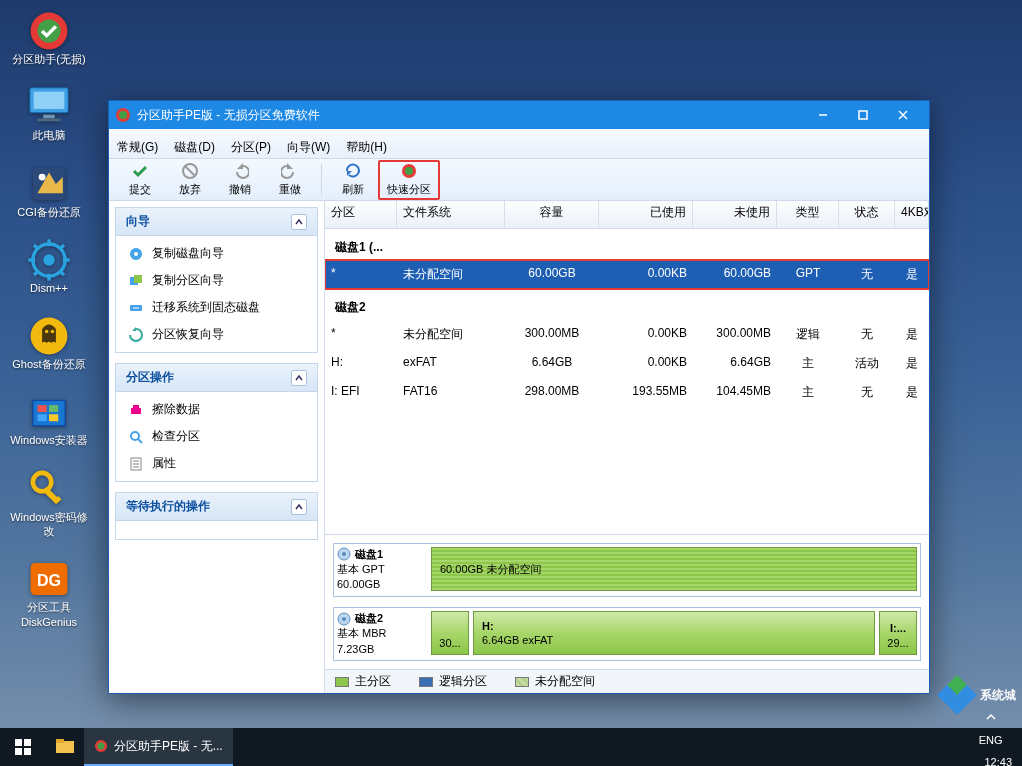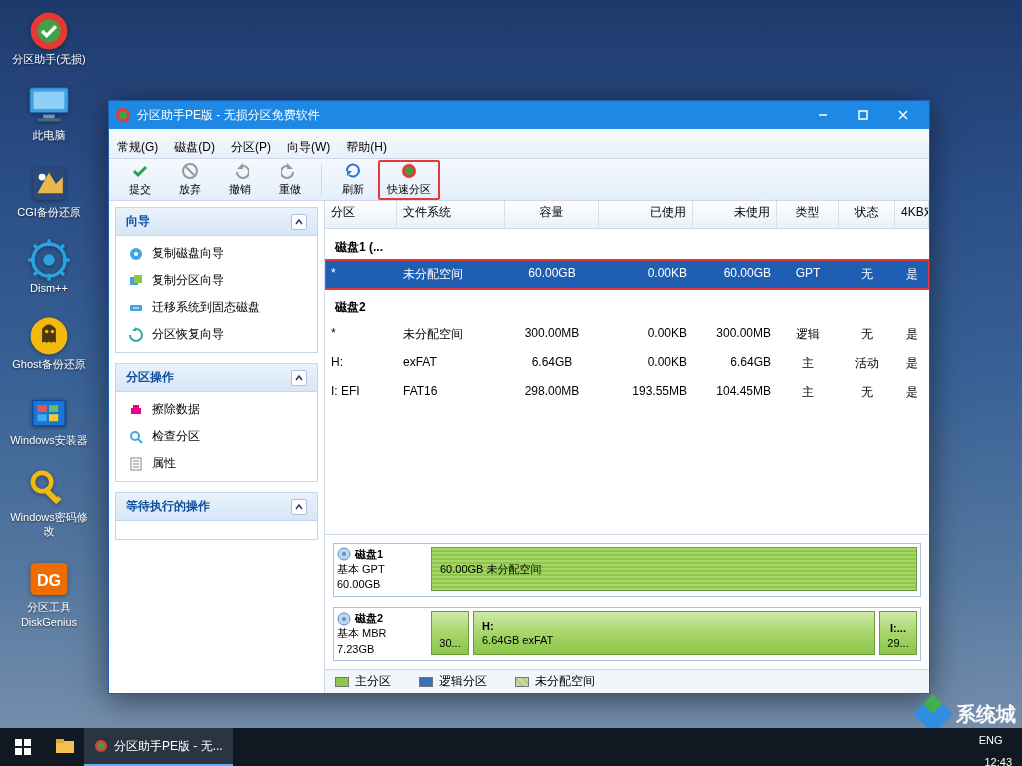--- a/index.html
+++ b/index.html
@@ -70,21 +70,21 @@
 .legend .sw{width:14px;height:10px;display:inline-block;margin-right:6px;vertical-align:middle;border:1px solid #777;}
 .sw.primary{background:#8cc64a;}
 .sw.logical{background:#3b6fb5;}
 .sw.unalloc{background:repeating-linear-gradient(45deg,#c8dca7,#c8dca7 3px,#b3cf8c 3px,#b3cf8c 6px);}
 
 
 .pi{width:16px;height:16px;display:inline-block;}
 .pi svg{width:16px;height:16px;}
 
 
-.watermark{position:absolute;right:6px;bottom:35px;color:#fff;font-weight:bold;font-size:20px;display:flex;align-items:center;gap:6px;opacity:.95;}
+.watermark{position:absolute;right:6px;bottom:54px;color:#fff;font-weight:bold;font-size:12px;display:flex;align-items:center;gap:6px;opacity:.95;}
 .watermark .logo{width:34px;height:34px;position:relative;}
 .watermark .logo span{position:absolute;width:14px;height:14px;transform:rotate(45deg);}
 </style>
 </head>
 <body>
 
 <div class="desktop">
   <div class="dicon">
     <div class="ico">
         <svg viewBox="0 0 40 40">

